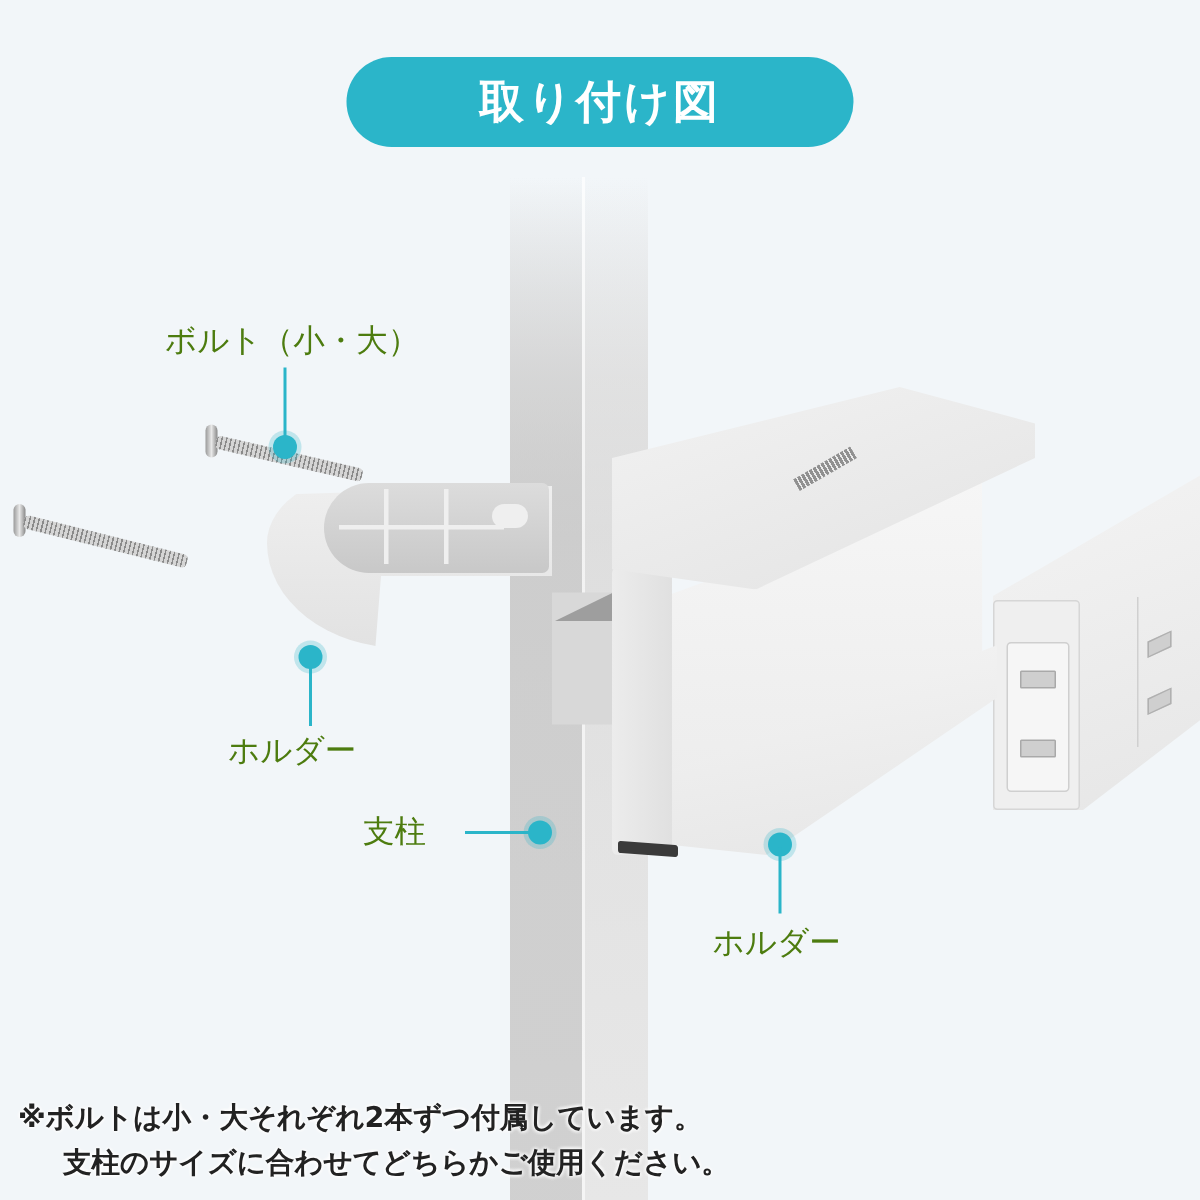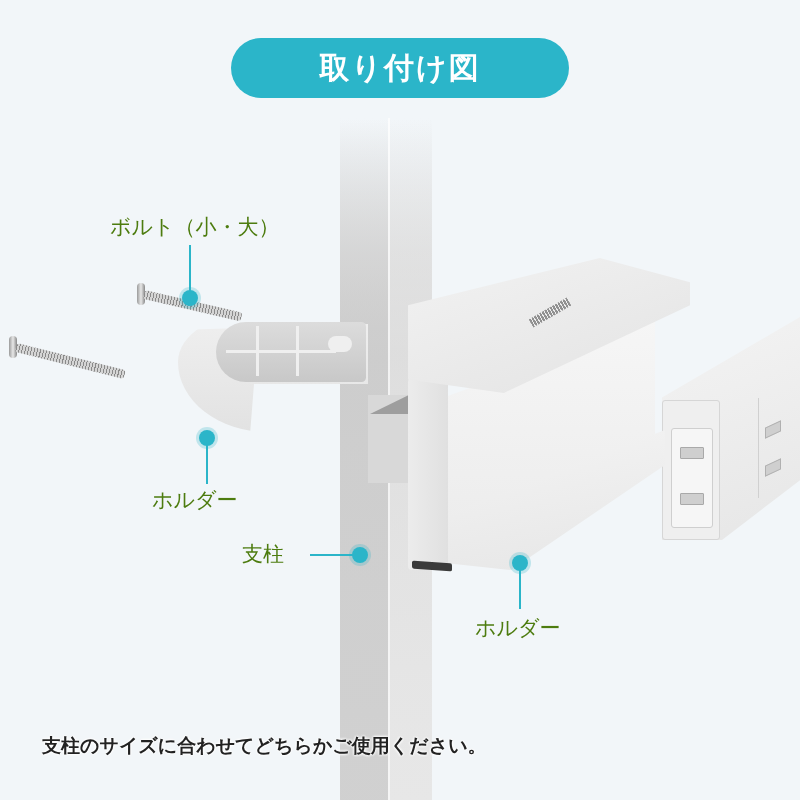--- a/index.html
+++ b/index.html
@@ -150,15 +150,16 @@
 
   <div class="callout-label" style="left:242px;top:540px;">支柱</div>
   <div class="callout-line" style="left:310px;top:554px;width:45px;height:2px;"></div>
   <div class="callout-dot" style="left:352px;top:547px;"></div>
 
   <div class="callout-dot" style="left:512px;top:555px;"></div>
   <div class="callout-line" style="left:519px;top:565px;width:2px;height:44px;"></div>
   <div class="callout-label" style="left:475px;top:614px;">ホルダー</div>
 
   <div class="note">
+    <div>※ボルトは小・大それぞれ2本ずつ付属しています。</div>
     <div class="note-line2">支柱のサイズに合わせてどちらかご使用ください。</div>
   </div>
 </div>
 
 </body></html>

